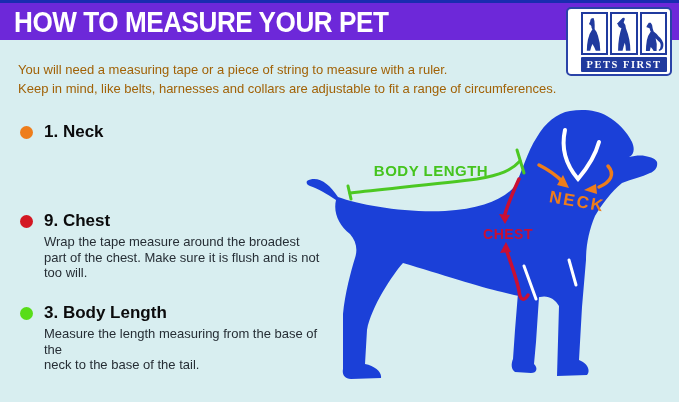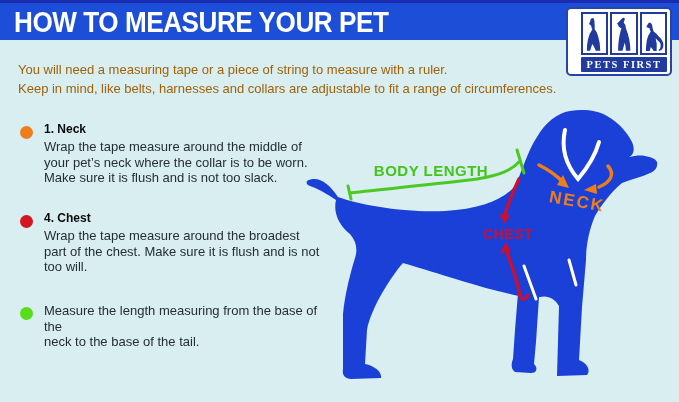--- a/index.html
+++ b/index.html
@@ -2,21 +2,21 @@
 <html><head>
 <meta charset="utf-8">
 <style>
   html,body{margin:0;padding:0;background:#9aa0a6;}
   .canvas{
     position:relative;width:679px;height:402px;overflow:hidden;
     background:#d8eef0;font-family:"Liberation Sans",sans-serif;
   }
   
   .header{position:absolute;left:0;top:0;width:679px;height:40px;
-    background:#1d4ed8;border-top:3px solid #1a2cb0;box-sizing:border-box;}
+    background:#6d28d9;border-top:3px solid #1a2cb0;box-sizing:border-box;}
   .header-title{position:absolute;left:14px;top:3px;color:#ffffff;
     font-size:29px;font-weight:bold;letter-spacing:-0.5px;white-space:nowrap;
     transform:scaleX(0.90);transform-origin:left top;}
   
   .logo{position:absolute;left:566px;top:7px;width:106px;height:69px;
     background:#ffffff;border:2px solid #2a43a8;border-radius:5px;
     box-sizing:border-box;padding:3px 3px 0 13px;}
   .logo-cells{display:flex;gap:2px;height:43px;}
   .logo-cell{flex:1;border:2px solid #203a9e;box-sizing:border-box;
     display:flex;align-items:flex-end;justify-content:center;background:#fff;}
@@ -27,21 +27,21 @@
   
   .intro{position:absolute;left:18px;top:60px;width:600px;
     font-size:13px;line-height:19px;color:#a16207;white-space:pre-line;}
   
   .step{position:absolute;left:18px;width:305px;}
   .step-1{top:122px;} .step-2{top:211px;} .step-3{top:303px;}
   .bullet{position:absolute;left:2px;top:4px;width:13px;height:13px;border-radius:50%;}
   .bullet-orange{background:#ee7d1b;}
   .bullet-red{background:#d31722;}
   .bullet-green{background:#58dd18;}
-  .step-title{margin:0 0 3px 26px;font-size:12px;font-weight:bold;color:#0b0b0c;}
+  .step-title{margin:0 0 3px 26px;font-size:17px;font-weight:bold;color:#0b0b0c;}
   .step-body{margin-left:26px;font-size:13px;line-height:15.5px;color:#262e35;white-space:pre-line;}
   
   .diagram{position:absolute;left:305px;top:102px;width:374px;height:300px;text-align:center;}
   .diagram svg{display:block;width:374px;height:300px;}
   text.meas{font-family:"Liberation Sans",sans-serif;font-weight:bold;}
 </style>
 </head>
 <body>
 
 <div class="canvas">
@@ -70,35 +70,33 @@
     </div>
     <div class="logo-band">PETS FIRST</div>
   </div>
 
   <div class="intro">You will need a measuring tape or a piece of string to measure with a ruler.
 Keep in mind, like belts, harnesses and collars are adjustable to fit a range of circumferences.</div>
 
   <div class="step step-1">
     <span class="bullet bullet-orange"></span>
     <div class="step-title">1. Neck</div>
-    <div class="step-body">Wrap the tape measure around the middle of
-your pet’s neck where the collar is to be worn.
-Make sure it is flush and is not too slack.</div>
   </div>
 
   <div class="step step-2">
     <span class="bullet bullet-red"></span>
-    <div class="step-title">4. Chest</div>
+    <div class="step-title">9. Chest</div>
     <div class="step-body">Wrap the tape measure around the broadest
 part of the chest. Make sure it is flush and is not
 too will.</div>
   </div>
 
   <div class="step step-3">
     <span class="bullet bullet-green"></span>
+    <div class="step-title">3. Body Length</div>
     <div class="step-body">Measure the length measuring from the base of the
 neck to the base of the tail.</div>
   </div>
 
   <div class="diagram">
     <svg viewBox="0 0 374 300">
 
       <g>
         <path fill="#1b40d8" d="M 2 79
           C 12 73 24 81 33 95

